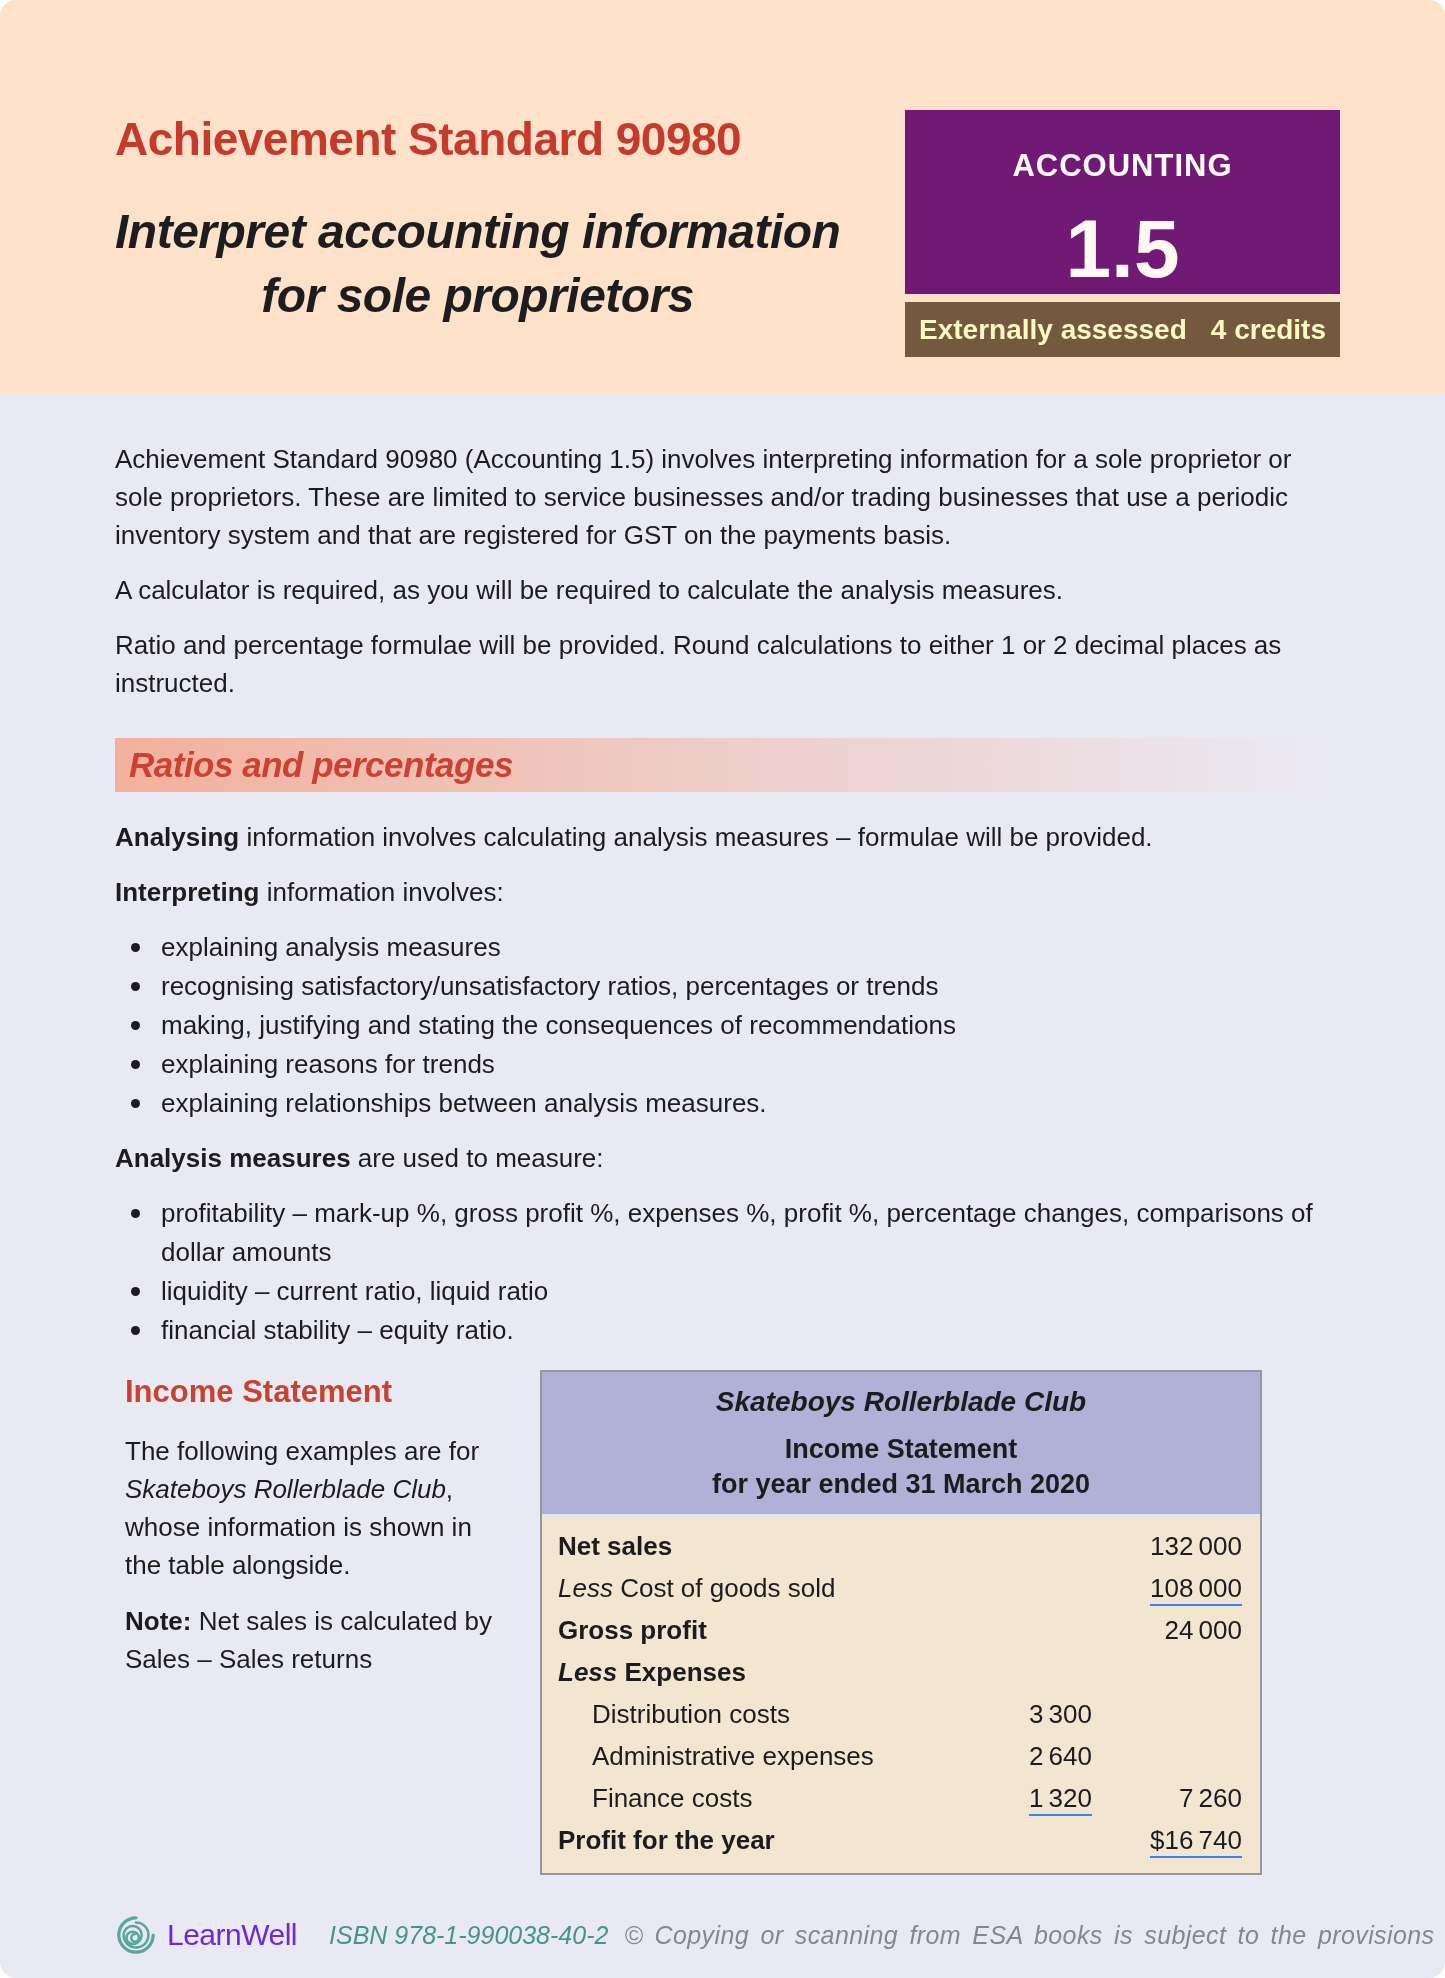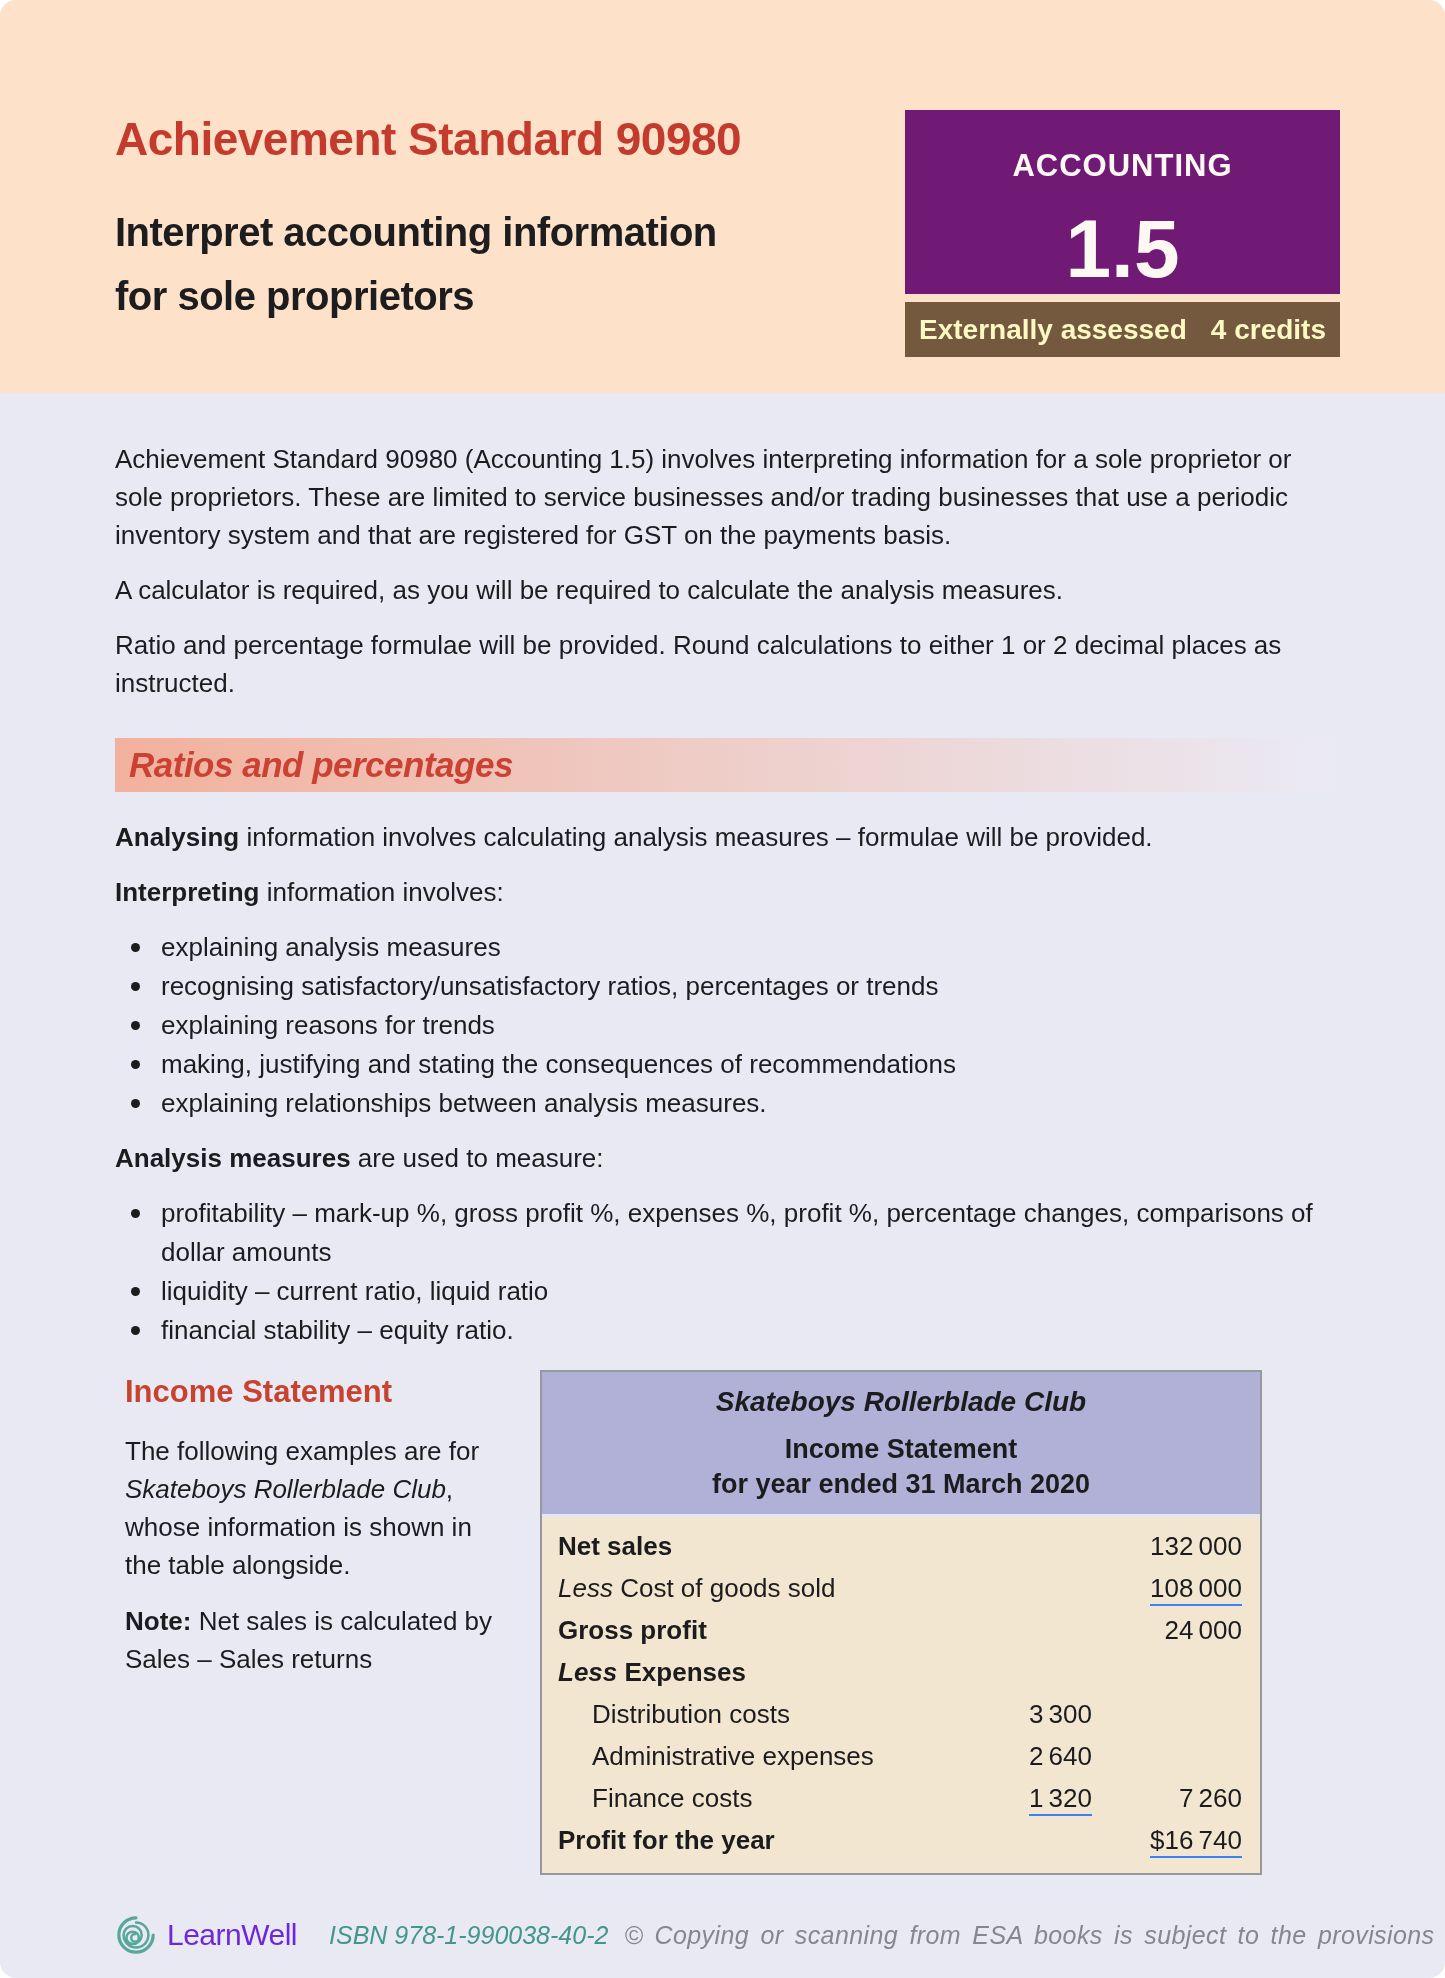--- a/index.html
+++ b/index.html
@@ -24,25 +24,27 @@
   .title-block { position: absolute; left: 115px; top: 112px; }
   .page-title {
     margin: 0;
     font-size: 46px;
     font-weight: bold;
     letter-spacing: -0.5px;
     color: #c43b2e;
   }
   .page-subtitle {
     margin: 34px 0 0 0;
-    font-size: 40px;
-    font-weight: bold;
+    font-size: 48px;
+    font-weight: bold;
+    font-style: italic;
     letter-spacing: -0.5px;
     color: #1d1d1f;
     line-height: 64px;
+    text-align: center;
   }
 
   .badge { position: absolute; left: 905px; top: 110px; width: 435px; }
   .badge-main {
     height: 184px;
     background: #701a75;
     text-align: center;
     color: #fdf9f2;
   }
   .badge-subject {
@@ -211,22 +213,22 @@
     <div class="section-heading">
       <span>Ratios and percentages</span>
     </div>
 
     <p><b class="run">Analysing</b><span> information involves calculating analysis measures – formulae will be provided.</span></p>
     <p><b class="run">Interpreting</b><span> information involves:</span></p>
 
     <ul class="bullets">
       <li>explaining analysis measures</li>
       <li>recognising satisfactory/unsatisfactory ratios, percentages or trends</li>
+      <li>making, justifying and stating the consequences of recommendations</li>
       <li>explaining reasons for trends</li>
-      <li>making, justifying and stating the consequences of recommendations</li>
       <li>explaining relationships between analysis measures.</li>
     </ul>
 
     <p><b class="run">Analysis measures</b><span> are used to measure:</span></p>
 
     <ul class="bullets">
       <li>profitability – mark-up %, gross profit %, expenses %, profit %, percentage changes, comparisons of dollar amounts</li>
       <li>liquidity – current ratio, liquid ratio</li>
       <li>financial stability – equity ratio.</li>
     </ul>

